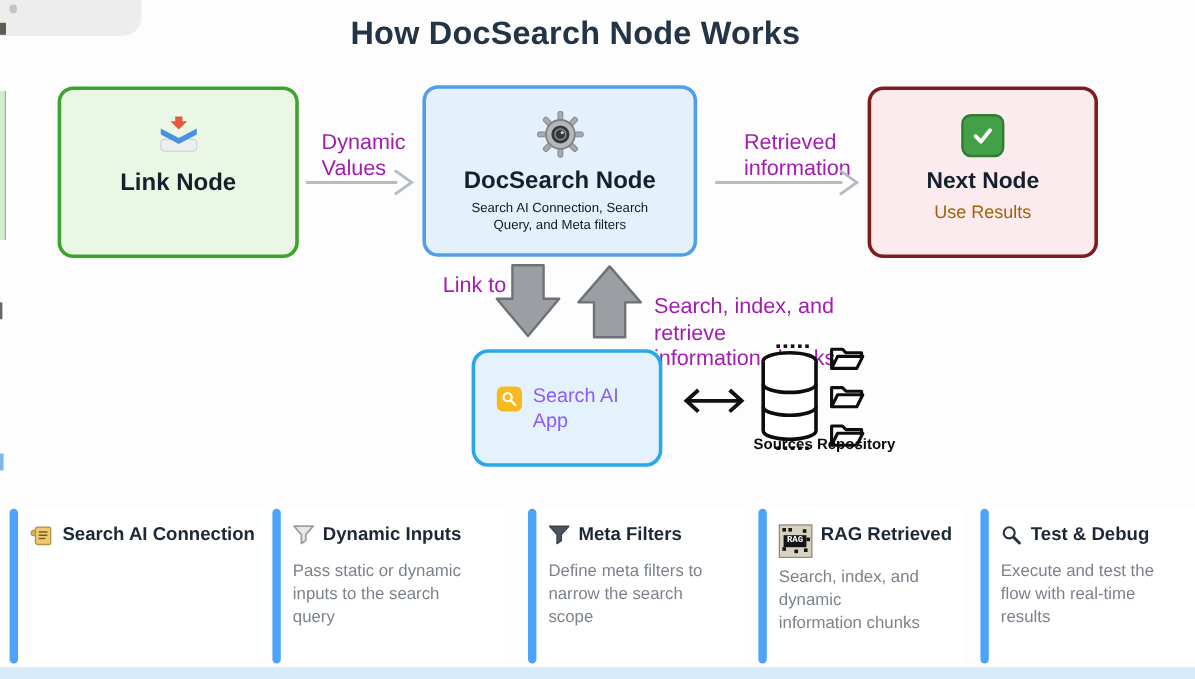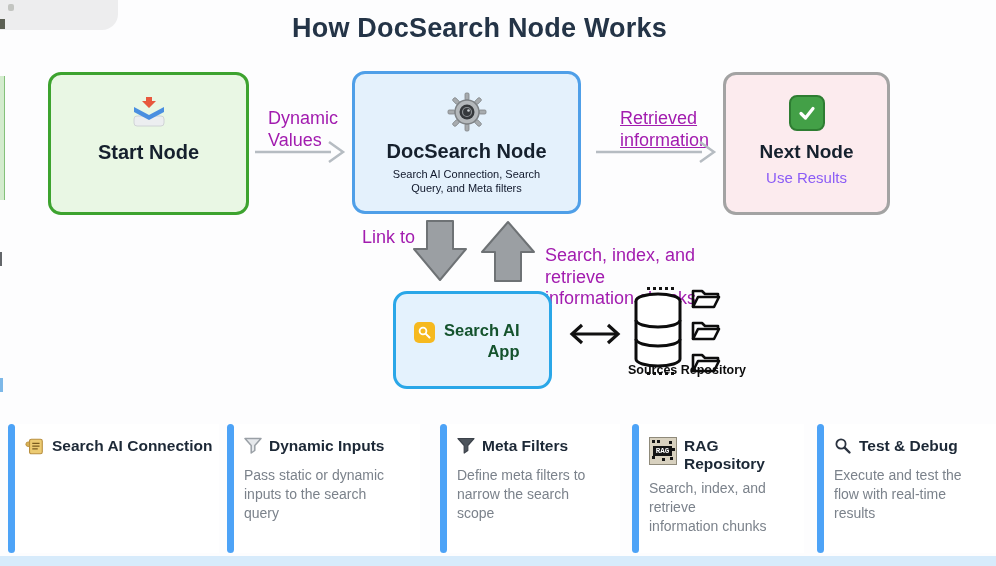--- a/index.html
+++ b/index.html
@@ -21,45 +21,45 @@
   .art-blue{left:0;top:378px;width:3px;height:14px;background:#7db8e8;}
   .bottom-strip{left:0;top:556px;width:996px;height:10px;background:#d7ebfb;}
 
   
   .title{left:0;top:13px;width:959px;text-align:center;font-size:27px;font-weight:bold;color:#243447;letter-spacing:.2px;}
 
   
   .node{border-radius:13px;box-sizing:border-box;text-align:center;}
   .node-start{left:48px;top:72px;width:201px;height:143px;background:#e9f7e4;border:3px solid #3da32f;}
   .node-doc{left:352px;top:71px;width:229px;height:143px;background:#e4f1fc;border:3px solid #4f9fe8;}
-  .node-next{left:723px;top:72px;width:167px;height:143px;background:#fcebee;border:3px solid #a3a3a3;}
+  .node-next{left:723px;top:72px;width:192px;height:143px;background:#fcebee;border:3px solid #7f1d1d;}
   .node-icon{display:flex;justify-content:center;margin-top:18px;height:40px;align-items:center;}
   .node-label{font-size:20px;font-weight:bold;color:#15202d;margin-top:8px;}
   .node-sub{font-size:11px;color:#0f172a;margin-top:4px;line-height:1.3;}
-  .node-sub-dark{font-size:15px;color:#8b5cf6;margin-top:6px;}
+  .node-sub-dark{font-size:15px;color:#a16207;margin-top:6px;}
   .check-box{width:32px;height:32px;background:#43a047;border:2px solid #2e7d32;border-radius:8px;display:flex;align-items:center;justify-content:center;}
 
   
   .edge-label{font-size:18px;color:#a21caf;line-height:1.2;}
   .lbl-dyn{left:268px;top:108px;width:80px;}
-  .lbl-ret{left:620px;top:108px;width:100px;text-decoration:underline;}
-  .lbl-link{left:362px;top:227px;width:60px;}
+  .lbl-ret{left:620px;top:108px;width:100px;}
+  .lbl-link{left:362px;top:227px;width:60px;text-align:right;}
   .lbl-chunks{left:545px;top:227px;width:180px;margin-top:18px;}
 
   .arrow1{left:253px;top:139px;}
   .arrow2{left:594px;top:139px;}
   .down-arrow{left:411px;top:219px;}
   .up-arrow{left:479px;top:219px;}
   .dbl-arrow{left:568px;top:320px;}
 
   
   .app-box{left:393px;top:291px;width:159px;height:98px;background:#e4f2fd;border:3px solid #2aa7e8;border-radius:14px;box-sizing:border-box;}
   .app-inner{display:flex;gap:9px;padding:26px 0 0 18px;align-items:flex-start;}
   .app-icon{width:21px;height:21px;background:#f6b91f;border-radius:5px;flex:0 0 auto;margin-top:2px;display:flex;align-items:center;justify-content:center;}
-  .app-label{font-size:16.5px;font-weight:bold;color:#14532d;line-height:1.25;text-align:right;}
+  .app-label{font-size:16.5px;font-weight:normal;color:#8b5cf6;line-height:1.25;}
 
   
   .repo-svg{left:631px;top:286px;}
   .repo-label{left:620px;top:363px;width:134px;text-align:center;font-size:12.5px;font-weight:bold;color:#0c0c0c;}
 
   
   .card{top:424px;height:129px;background:#ffffff;}
   .card-bar{position:absolute;left:0;top:0;width:7px;height:129px;border-radius:5px;background:#4da3f7;}
   .card-body{padding:13px 0 0 17px;}
   .card-title-row{display:flex;align-items:flex-start;gap:7px;}
@@ -93,21 +93,21 @@
   <div class="abs title">How DocSearch Node Works</div>
 
   <div class="abs node node-start">
     <div class="node-icon">
       <svg width="40" height="34" viewBox="0 0 40 34">
         <rect x="5" y="20" width="30" height="10" rx="3" fill="#eceef0" stroke="#c9ccd0" stroke-width="0.8"></rect>
         <polygon points="5,11 20,19 35,11 35,16 20,24 5,16" fill="#4a8fe0"></polygon>
         <polygon points="17,1 23,1 23,5 27,5 20,12 13,5 17,5" fill="#e8583e"></polygon>
       </svg>
     </div>
-    <div class="node-label">Start Node</div>
+    <div class="node-label">Link Node</div>
   </div>
 
   <div class="abs edge-label pre lbl-dyn">Dynamic
 Values</div>
   <svg class="abs arrow1" width="94" height="26">
     <path d="M2 13 H78" stroke="#b6bcc2" stroke-width="2.5" fill="none"></path>
     <path d="M76 3 L90 13 L76 23" stroke="#b6bcc2" stroke-width="2.5" fill="none"></path>
   </svg>
 
   <div class="abs node node-doc">
@@ -279,24 +279,24 @@
   </div>
 
   <div class="abs card c4">
     <div class="card-bar"></div>
     <div class="card-body">
       <div class="card-title-row">
         <div class="rag-badge">
           <div class="rag-px"></div>
           <div class="rag-core">RAG</div>
         </div>
-        <span class="card-title" style="max-width:118px;">RAG Repository</span>
+        <span class="card-title" style="max-width:118px;">RAG Retrieved</span>
       </div>
       <div class="card-desc pre" style="margin-top:6px;">Search, index, and
-retrieve
+dynamic
 information chunks</div>
     </div>
   </div>
 
   <div class="abs card c5">
     <div class="card-bar"></div>
     <div class="card-body">
       <div class="card-title-row">
         <svg width="18" height="18" viewBox="0 0 18 18">
           <circle cx="7" cy="7" r="4.6" stroke="#2b3340" stroke-width="1.8" fill="none"></circle>

